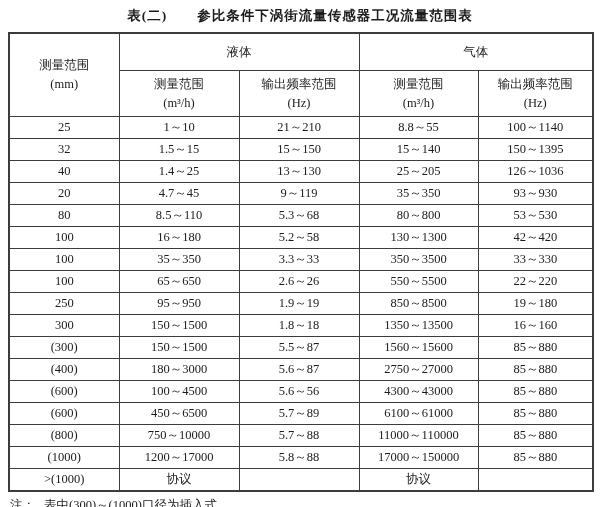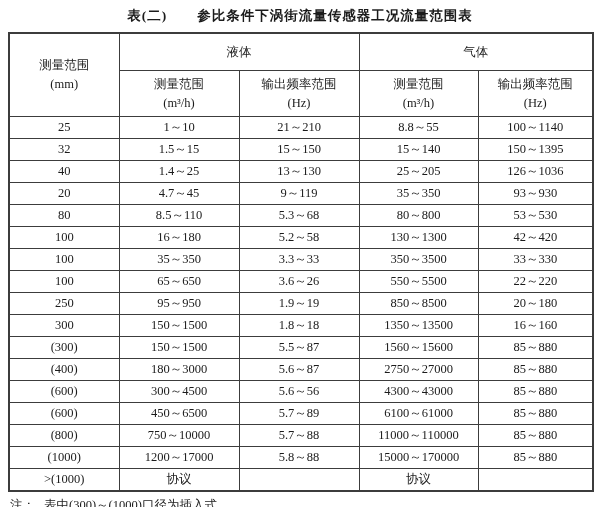--- a/index.html
+++ b/index.html
@@ -170,30 +170,30 @@
       <tr>
         <td>100</td>
         <td>35～350</td>
         <td>3.3～33</td>
         <td>350～3500</td>
         <td>33～330</td>
       </tr>
       <tr>
         <td>100</td>
         <td>65～650</td>
-        <td>3.6～26</td>
+        <td>2.6～26</td>
         <td>550～5500</td>
         <td>22～220</td>
       </tr>
       <tr>
         <td>250</td>
         <td>95～950</td>
         <td>1.9～19</td>
         <td>850～8500</td>
-        <td>20～180</td>
+        <td>19～180</td>
       </tr>
       <tr>
         <td>300</td>
         <td>150～1500</td>
         <td>1.8～18</td>
         <td>1350～13500</td>
         <td>16～160</td>
       </tr>
       <tr>
         <td>(300)</td>
@@ -204,21 +204,21 @@
       </tr>
       <tr>
         <td>(400)</td>
         <td>180～3000</td>
         <td>5.6～87</td>
         <td>2750～27000</td>
         <td>85～880</td>
       </tr>
       <tr>
         <td>(600)</td>
-        <td>300～4500</td>
+        <td>100～4500</td>
         <td>5.6～56</td>
         <td>4300～43000</td>
         <td>85～880</td>
       </tr>
       <tr>
         <td>(600)</td>
         <td>450～6500</td>
         <td>5.7～89</td>
         <td>6100～61000</td>
         <td>85～880</td>
@@ -227,21 +227,21 @@
         <td>(800)</td>
         <td>750～10000</td>
         <td>5.7～88</td>
         <td>11000～110000</td>
         <td>85～880</td>
       </tr>
       <tr>
         <td>(1000)</td>
         <td>1200～17000</td>
         <td>5.8～88</td>
-        <td>15000～170000</td>
+        <td>17000～150000</td>
         <td>85～880</td>
       </tr>
       <tr>
         <td>&gt;(1000)</td>
         <td>协议</td>
         <td></td>
         <td>协议</td>
         <td></td>
       </tr>
     </tbody>

